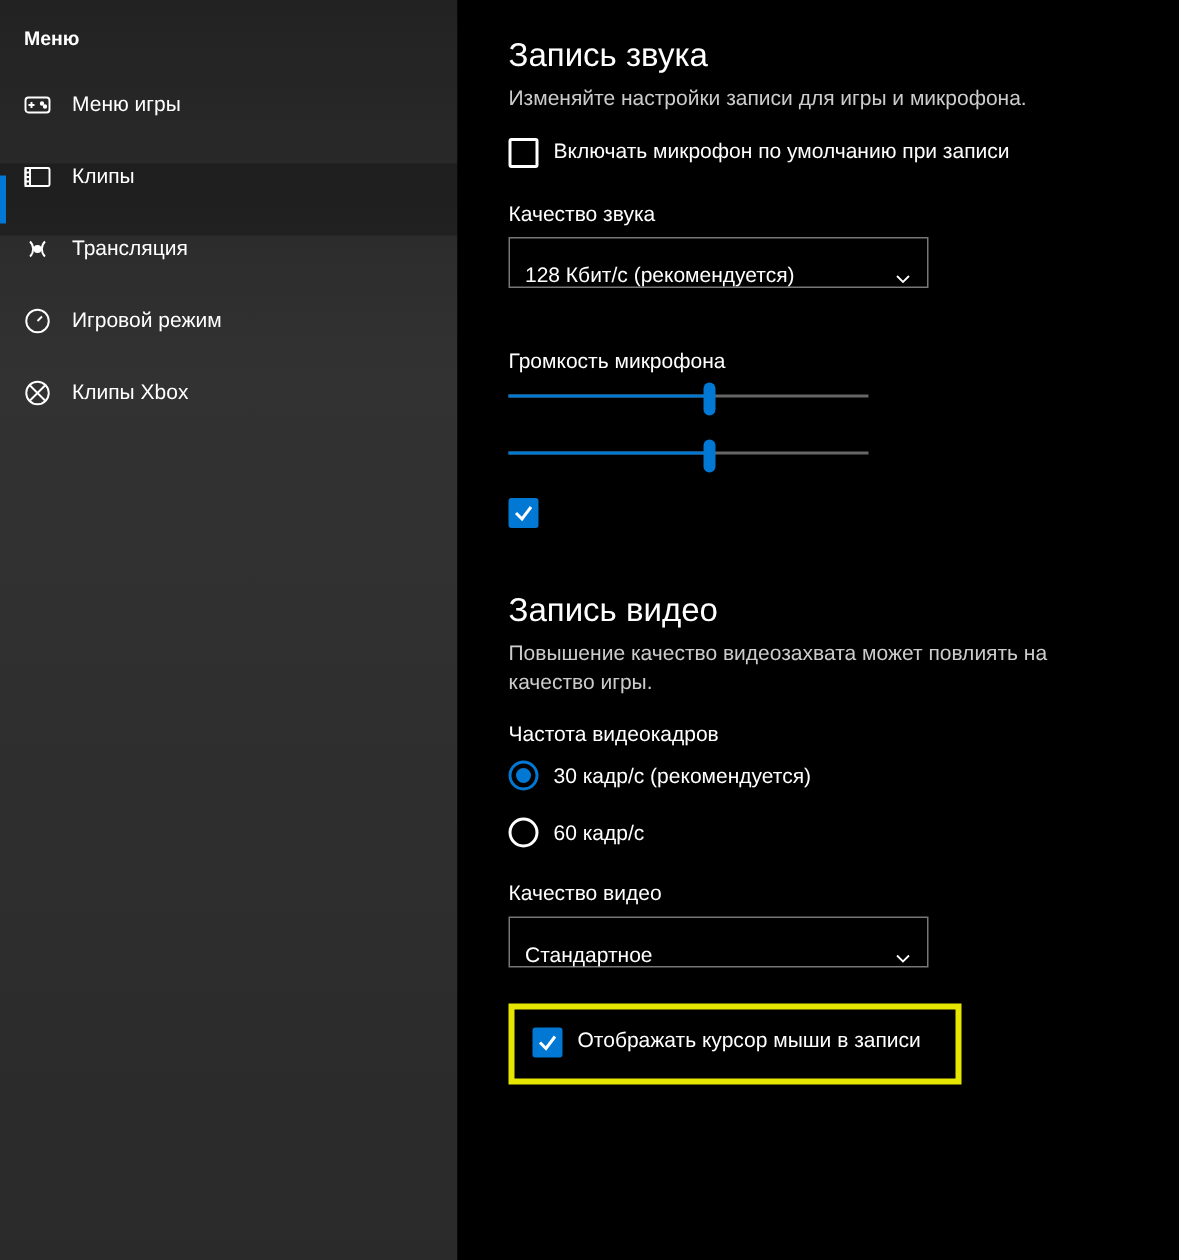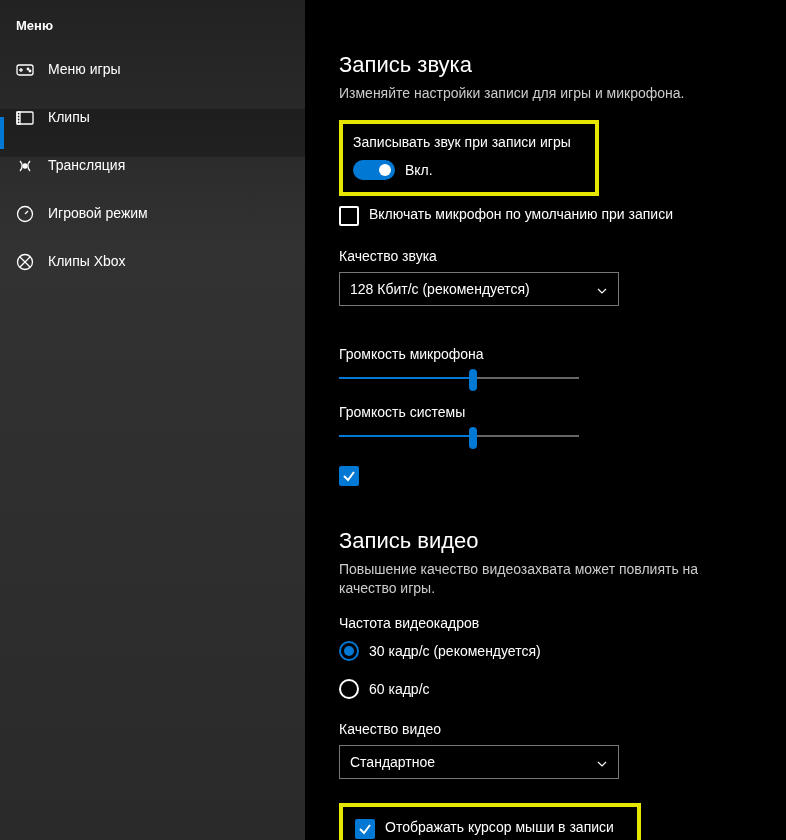--- a/index.html
+++ b/index.html
@@ -57,21 +57,21 @@
   justify-content: center;
   flex-shrink: 0;
 }
 .sidebar-label {
   font-size: 14px;
   color: #fff;
 }
 .main {
   flex: 1;
   background: #000;
-  padding: 52px 34px 0 34px;
+  padding: 24px 34px 0 34px;
   overflow-y: auto;
 }
 .section-title {
   font-size: 22px;
   font-weight: 400;
   margin-bottom: 6px;
 }
 .section-desc {
   font-size: 14px;
   color: #ccc;
@@ -157,21 +157,21 @@
   color: #fff;
   margin-top: 22px;
   margin-bottom: 8px;
 }
 .select {
   width: 280px;
   height: 34px;
   border: 1px solid #777;
   background: #000;
   display: flex;
-  align-items: center;
+  align-items: flex-end;
   justify-content: space-between;
   padding: 0 10px;
   cursor: pointer;
   gap: 24px;
 }
 .select-value {
   font-size: 14px;
   color: #fff;
 }
 .chevron {
@@ -312,29 +312,20 @@
     </span>
     <span class="sidebar-label">Клипы Xbox</span>
   </div>
 </div>
 
 <div class="main">
 
   <div class="section-title">Запись звука</div>
   <div class="section-desc">Изменяйте настройки записи для игры и микрофона.</div>
 
-  <div class="highlight-box">
-    <div class="setting-label">Записывать звук при записи игры</div>
-    <div class="toggle">
-      <div class="toggle-track">
-        <div class="toggle-thumb"></div>
-      </div>
-      <span class="toggle-state">Вкл.</span>
-    </div>
-  </div>
 
   <div class="checkbox-row">
     <div class="checkbox">
       
     </div>
     <span class="checkbox-label">Включать микрофон по умолчанию при записи</span>
   </div>
 
   <div class="field-label">Качество звука</div>
   <div class="select">
@@ -347,21 +338,20 @@
   </div>
 
   <div class="slider-group">
     <div class="slider-label">Громкость микрофона</div>
     <div class="slider">
       <div class="slider-track-full"></div>
       <div class="slider-track-fill" style="width:56%"></div>
       <div class="slider-thumb" style="left:calc(56% - 4px)"></div>
     </div>
 
-    <div class="slider-label">Громкость системы</div>
     <div class="slider">
       <div class="slider-track-full"></div>
       <div class="slider-track-fill" style="width:56%"></div>
       <div class="slider-thumb" style="left:calc(56% - 4px)"></div>
     </div>
   </div>
 
   <div class="checkbox-row check-only-game">
     <div class="checkbox checked">
       <svg width="14" height="14" viewBox="0 0 14 14">

